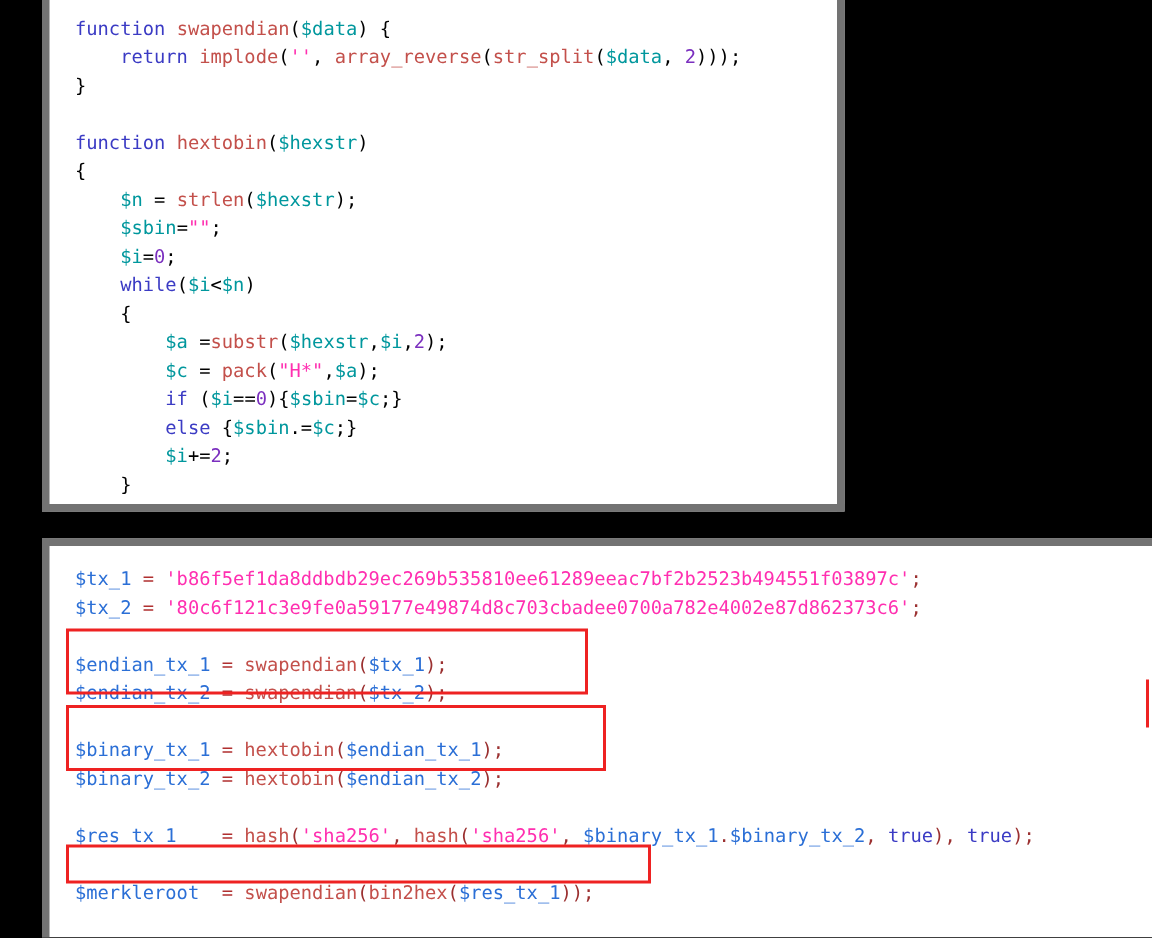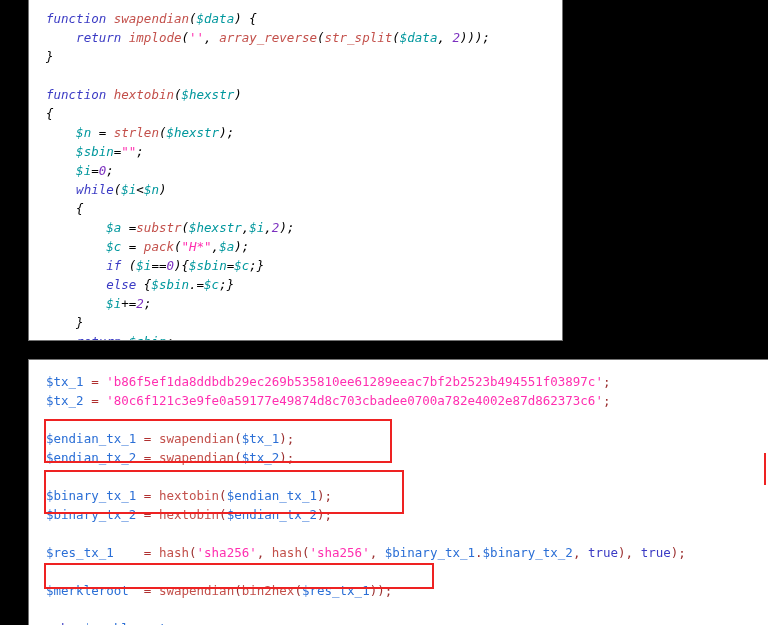--- a/index.html
+++ b/index.html
@@ -19,21 +19,21 @@
     position: relative;
     width: 768px;
     height: 625px;
     background: #000000;
   }
 
   
   .panel {
     position: absolute;
     background: #ffffff;
-    border: 1px solid #737373;
+    border: 5px solid #737373;
     overflow: hidden;
   }
   #panel-functions {
     left: 28px;
     top: 0px;
     width: 535px;
     height: 341px;
     border-top: none;
   }
   #panel-merkle {
@@ -46,21 +46,21 @@
   }
 
   .code {
     font-family: "DejaVu Sans Mono", "Liberation Mono", monospace;
     font-size: 12.5px;
     line-height: 19px;
     white-space: pre;
     color: #000000;
   }
 
-  #panel-functions .code { padding: 9px 0 0 17px; font-style: italic; }
+  #panel-functions .code { padding: 9px 0 0 17px; }
   #panel-merkle   .code { padding: 12px 0 0 17px; }
 
   .line { white-space: pre; min-height: 19px; }
 
   
   .kw      { color: #3b3bc4; }   
   .fn      { color: #c3504b; }   
   .var     { color: #00979d; }   
   .var2    { color: #2b6fd6; }   
   .str     { color: #ff2fb0; }   

